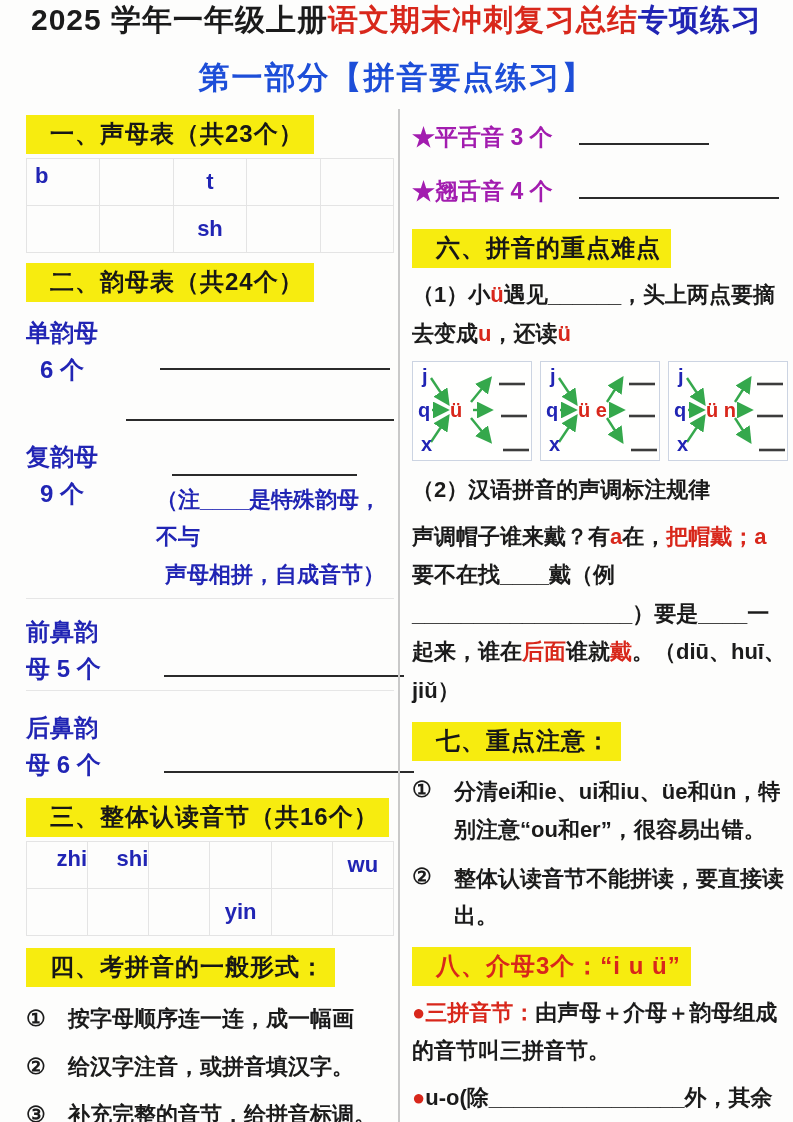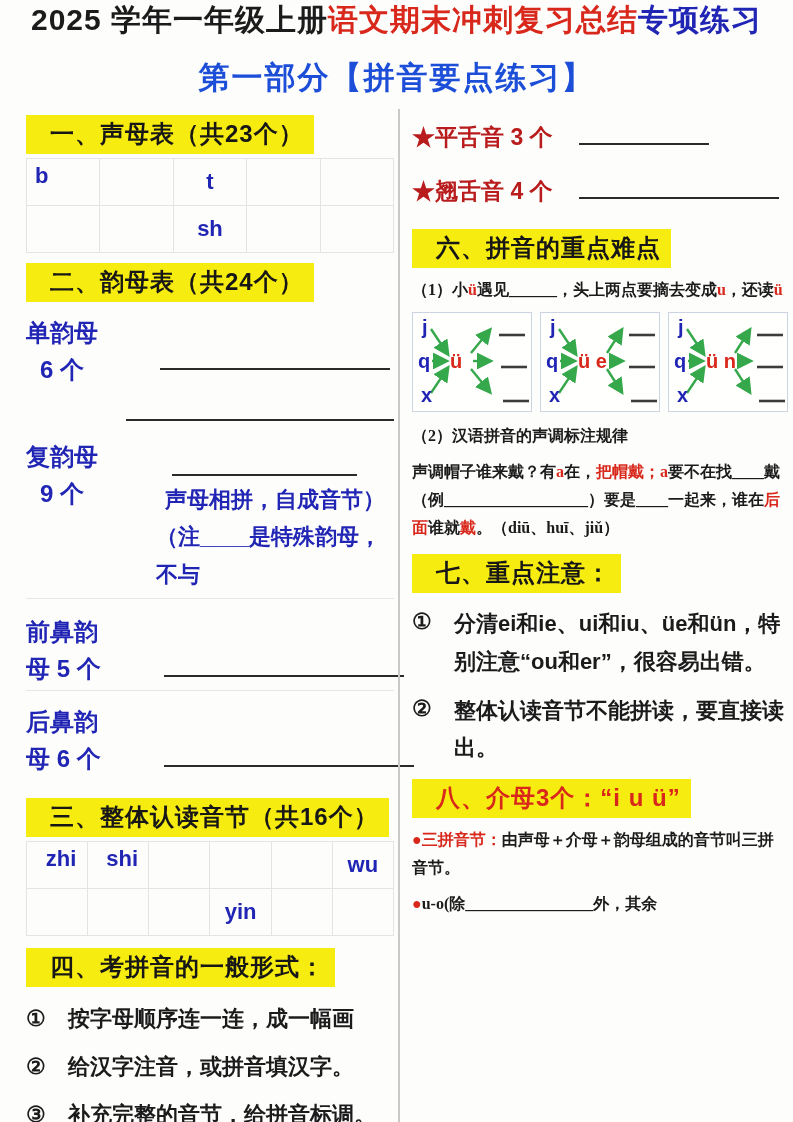--- a/index.html
+++ b/index.html
@@ -39,21 +39,21 @@
 
   
   table.grid { width: 100%; border-collapse: collapse; table-layout: fixed; }
   table.grid td {
     border: 1px solid #e4e4e4;
     height: 47px;
     font-size: 22px; font-weight: 700; color: #2125b4;
     text-align: center; vertical-align: middle;
   }
   table.t1 td.al { text-align: left; padding-left: 8px; vertical-align: top; padding-top: 4px; }
-  table.t2 td.al { text-align: center; padding-left: 8px; vertical-align: top; padding-top: 4px; }
+  table.t2 td.al { text-align: right; padding-left: 8px; vertical-align: top; padding-top: 4px; }
 
   
   .bl { display: inline-block; border-bottom: 2px solid #2b2b2b; height: 1.05em; vertical-align: baseline; }
   .w130 { width: 130px; } .w185 { width: 185px; }
   .w200 { width: 200px; } .w230 { width: 230px; }
   .w240 { width: 240px; } .w250 { width: 250px; } .w270 { width: 268px; }
 
   
   .ym-row { display: flex; padding-top: 8px; }
   .ym-row.sep { border-top: 1px solid #e6e6e6; }
@@ -61,31 +61,31 @@
   .ym-lab .ind { padding-left: 14px; }
   .ym-body { flex: 1; font-size: 21px; }
   .ym-note { color: #2125b4; font-weight: 700; font-size: 22px; line-height: 1.7; padding-left: 14px; }
   .rowA { min-height: 96px; }
   .rowA .bl { margin-top: 34px; margin-left: 18px; }
   .lone-line { text-align: right; margin: 2px 0 6px 0; height: 20px; }
   .rowB { min-height: 168px; }
   .rowB .bl { margin-top: 16px; margin-left: 30px; }
   .rowC { min-height: 92px; padding-top: 14px; }
   .rowC .bl, .rowD .bl { margin-top: 42px; margin-left: 22px; }
-  .rowD { min-height: 96px; padding-top: 12px; }
+  .rowD { min-height: 96px; padding-top: 18px; }
 
   
   .num-li { display: flex; font-size: 22px; font-weight: 700; color: #1b1b1b; margin: 15px 0; line-height: 1.5; }
   .num-li .num { width: 42px; flex: none; }
   .num-li .txt { flex: 1; }
 
   
-  .star-row { font-size: 23px; font-weight: 700; color: #b91c1c; margin: 12px 0 22px 0; }
+  .star-row { font-size: 23px; font-weight: 700; color: #a21caf; margin: 12px 0 22px 0; }
   .star-row .bl { margin-left: 26px; }
-  .para { font-size: 16px; font-weight: 700; line-height: 1.75; margin: 8px 0; font-family: Liberation Serif, serif; }
+  .para { font-size: 22px; font-weight: 700; line-height: 1.75; margin: 8px 0; }
 
   
   .boxes { display: flex; gap: 8px; margin: 8px 0 10px 0; }
   .jqx-box {
     position: relative; width: 120px; height: 100px; flex: none;
     border: 1px solid #ccd4e2; background: #fffffe;
   }
   .jqx-box svg { position: absolute; left: 0; top: 0; }
   .jqx-letter { position: absolute; font-size: 20px; font-weight: 800; color: #2125b4; line-height: 1; }
   .jl-j { left: 9px;  top: 4px; }
@@ -138,22 +138,22 @@
     <div class="lone-line"><span class="bl w270"></span></div>
 
     <div class="ym-row rowB">
       <div class="ym-lab">
         <div>复韵母</div>
         <div class="ind">9 个</div>
       </div>
       <div class="ym-body">
         <div><span class="bl w185"></span></div>
         <div class="ym-note">
+          <div>（注____是特殊韵母，不与</div>
           <div style="text-align:center;">声母相拼，自成音节）</div>
-          <div>（注____是特殊韵母，不与</div>
         </div>
       </div>
     </div>
 
     <div class="ym-row rowC sep">
       <div class="ym-lab">
         <div>前鼻韵</div>
         <div>母 5 个</div>
       </div>
       <div class="ym-body"><span class="bl w240"></span></div>

